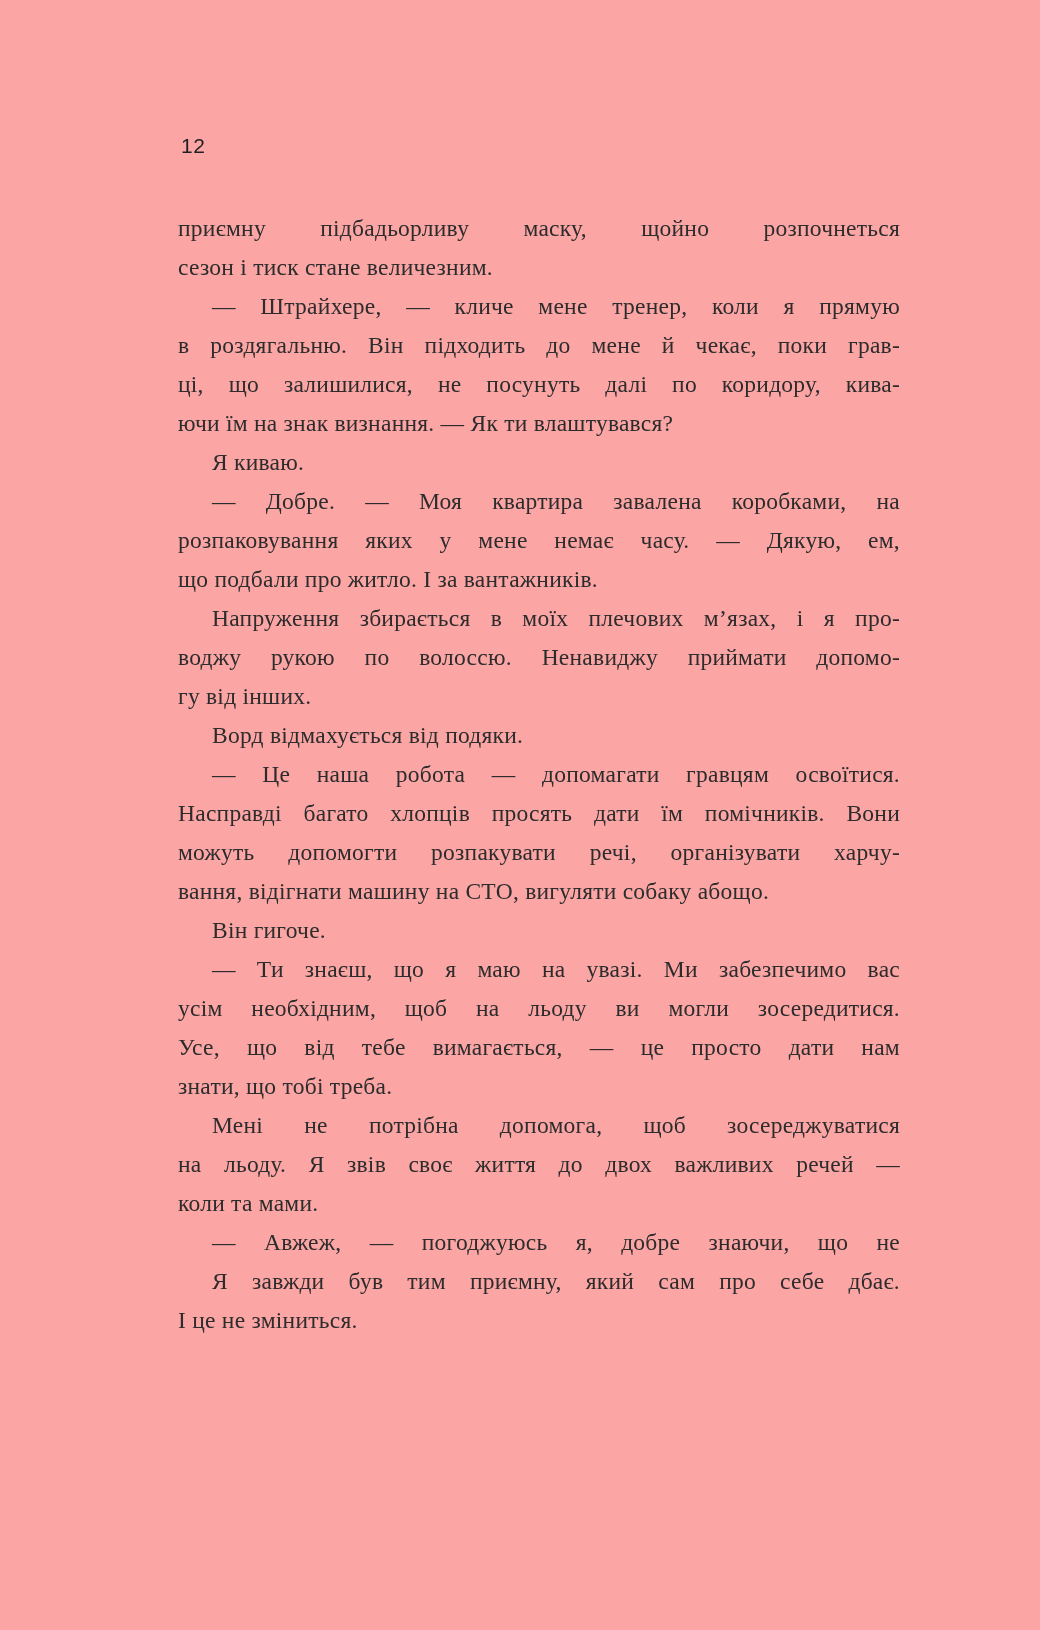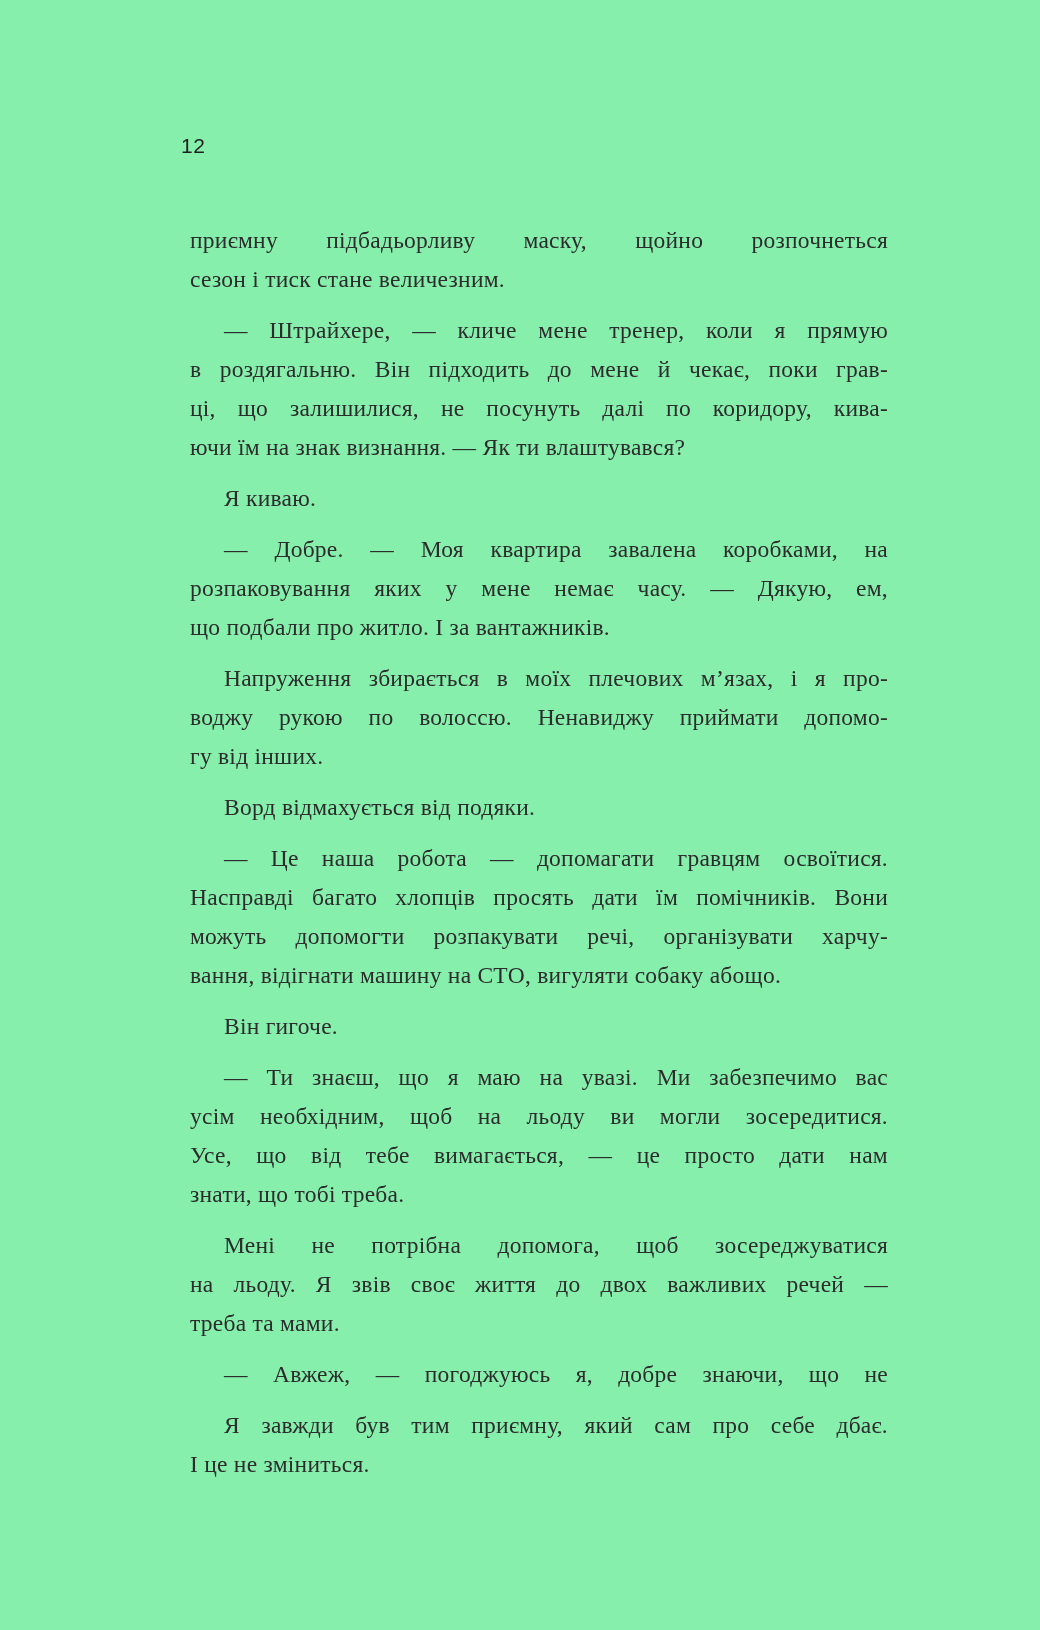--- a/index.html
+++ b/index.html
@@ -4,21 +4,21 @@
 <style>
   html, body {
     margin: 0;
     padding: 0;
     background: #ffffff;
   }
   .page {
     position: relative;
     width: 1040px;
     height: 1630px;
-    background: #86efac;
+    background: #fca5a5;
     overflow: hidden;
     font-family: "Liberation Serif", serif;
   }
   .page-number {
     position: absolute;
     left: 181px;
     top: 133px;
     font-family: "Liberation Sans", sans-serif;
     font-size: 21px;
     line-height: 26px;
@@ -29,21 +29,21 @@
     position: absolute;
     left: 178px;
     top: 209px;
     width: 722px;
     font-size: 23.5px;
     line-height: 39px;
     letter-spacing: 0.25px;
     color: #2c2c2c;
   }
   .paragraph {
-    margin: 12px;
+    margin: 0;
   }
   .line {
     text-align: justify;
     text-align-last: justify;
     white-space: normal;
   }
   .line.last {
     text-align: right;
     text-align-last: left;
   }
@@ -94,21 +94,21 @@
       </div>
       <div class="paragraph">
         <div class="line indent">— Ти знаєш, що я маю на увазі. Ми забезпечимо вас</div>
         <div class="line">усім необхідним, щоб на льоду ви могли зосередитися.</div>
         <div class="line">Усе, що від тебе вимагається, — це просто дати нам</div>
         <div class="line last">знати, що тобі треба.</div>
       </div>
       <div class="paragraph">
         <div class="line indent">Мені не потрібна допомога, щоб зосереджуватися</div>
         <div class="line">на льоду. Я звів своє життя до двох важливих речей —</div>
-        <div class="line last">треба та мами.</div>
+        <div class="line last">коли та мами.</div>
       </div>
       <div class="paragraph">
         <div class="line indent">— Авжеж, — погоджуюсь я, добре знаючи, що не</div>
       </div>
       <div class="paragraph">
         <div class="line indent">Я завжди був тим приємну, який сам про себе дбає.</div>
         <div class="line last">І це не зміниться.</div>
       </div>
     </div>
 </div>

